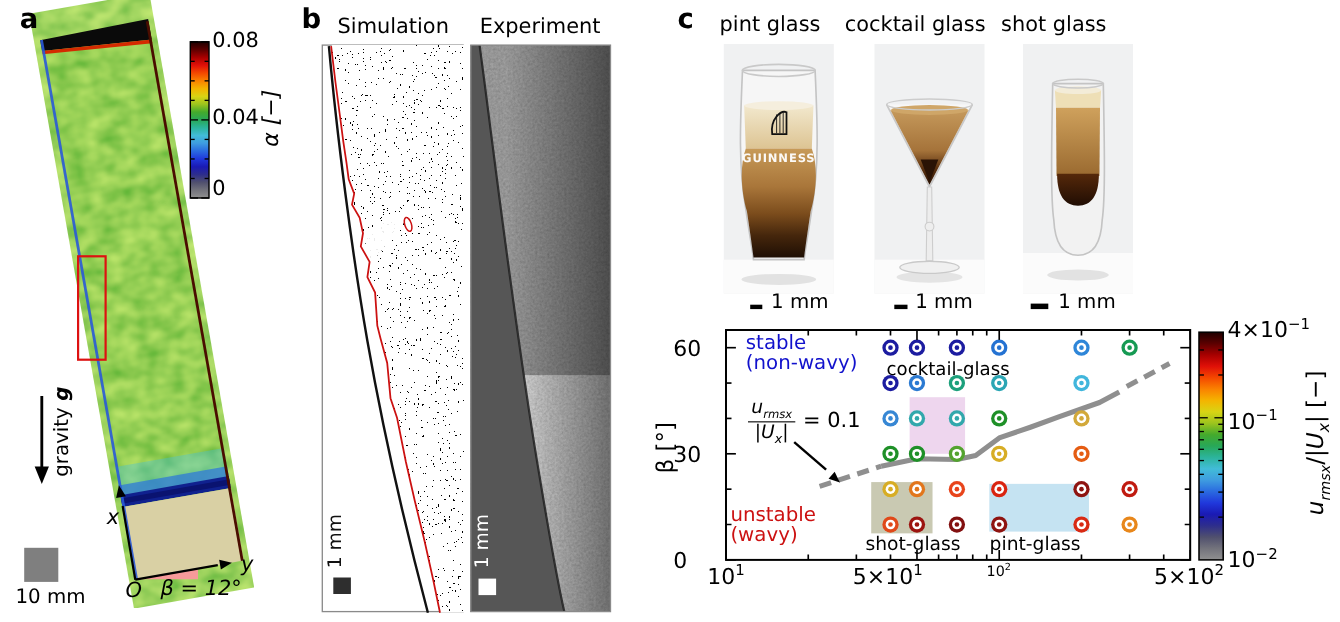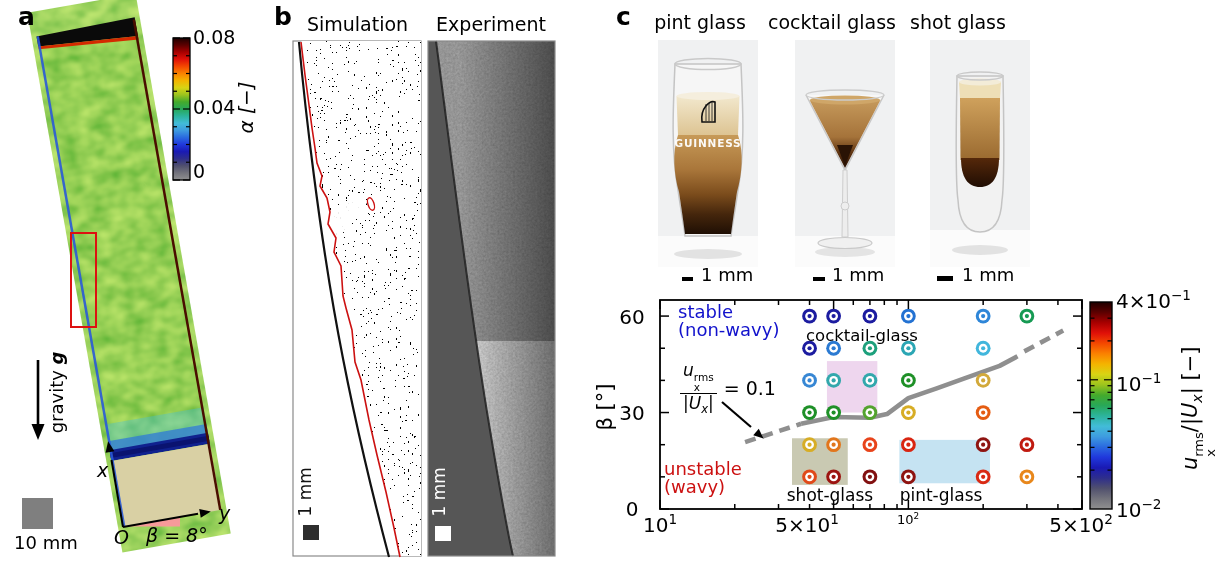--- a/index.html
+++ b/index.html
@@ -1,25 +1,25 @@
 <!DOCTYPE html>
 <html><head>
 <meta charset="utf-8">
 <style>
   html,body{margin:0;padding:0;background:#fff;font-family:"DejaVu Sans","Liberation Sans",sans-serif;}
   #stage{position:relative;width:1218px;height:565px;overflow:hidden;background:#fff;color:#000;}
   .abs{position:absolute;line-height:1.05;white-space:nowrap;}
   .ctr{text-align:center;}
-  .rgt{text-align:center;}
+  .rgt{text-align:left;}
   .it{font-style:italic;}
   .bold{font-weight:bold;}
   .panel-letter{font-size:25px;font-weight:bold;}
   .rot{transform:rotate(-90deg);}
   sup,sub{font-size:0.68em;}
-  .ss{display:inline-flex;flex-direction:column;align-items:flex-start;font-size:0.62em;line-height:0.95;vertical-align:-0.45em;}
+  .ss{display:inline-flex;flex-direction:row;align-items:center;font-size:0.62em;line-height:0.95;vertical-align:-0.45em;font-style:italic;}
   .ss sup,.ss sub{font-size:1em;position:static;}
   .frac-wrap{display:flex;align-items:center;gap:7px;}
   .frac{display:inline-flex;flex-direction:column;align-items:center;font-size:17px;}
   .frac .num{border-bottom:1.8px solid #000;padding:0 3px 1px 3px;}
   .frac .den{padding-top:1px;}
   svg{position:absolute;left:0;top:0;}
   .blue-note{color:#1111cc;}
   .red-note{color:#cc1111;}
 </style>
 </head>
@@ -528,21 +528,21 @@
 <div class="abs panel-letter" style="left:18px;top:4px">a</div>
 <div class="abs" style="left:193px;top:28px;font-size:19px">0.08</div>
 <div class="abs" style="left:193px;top:98px;font-size:19px">0.04</div>
 <div class="abs" style="left:193px;top:162px;font-size:19px">0</div>
 <div class="abs ctr rot it" style="left:206px;top:97px;width:80px;font-size:20px">α [−]</div>
 <div class="abs ctr rot" style="left:7px;top:383px;width:100px;font-size:18px"><span>gravity </span><span class="it bold">g</span></div>
 <div class="abs" style="left:14px;top:534px;font-size:18px">10 mm</div>
 <div class="abs it" style="left:97px;top:461px;font-size:19px">x</div>
 <div class="abs it" style="left:219px;top:504px;font-size:19px">y</div>
 <div class="abs it" style="left:114px;top:528px;font-size:19px">O</div>
-<div class="abs it" style="left:146px;top:526px;font-size:19px">β = 8°</div>
+<div class="abs it" style="left:146px;top:526px;font-size:19px">β = 12°</div>
 
 <div class="abs panel-letter" style="left:274px;top:4px">b</div>
 <div class="abs ctr" style="left:293px;top:15px;width:129px;font-size:19px">Simulation</div>
 <div class="abs ctr" style="left:427px;top:15px;width:128px;font-size:19px">Experiment</div>
 <div class="abs ctr rot" style="left:266px;top:483px;width:80px;font-size:17px;color:#111">1 mm</div>
 <div class="abs ctr rot" style="left:400px;top:483px;width:80px;font-size:17px;color:#fff">1 mm</div>
 
 <div class="abs panel-letter" style="left:616px;top:4px">c</div>
 <div class="abs ctr" style="left:650px;top:13px;width:100px;font-size:19px">pint glass</div>
 <div class="abs ctr" style="left:768px;top:13px;width:124px;font-size:19px">cocktail glass</div>

